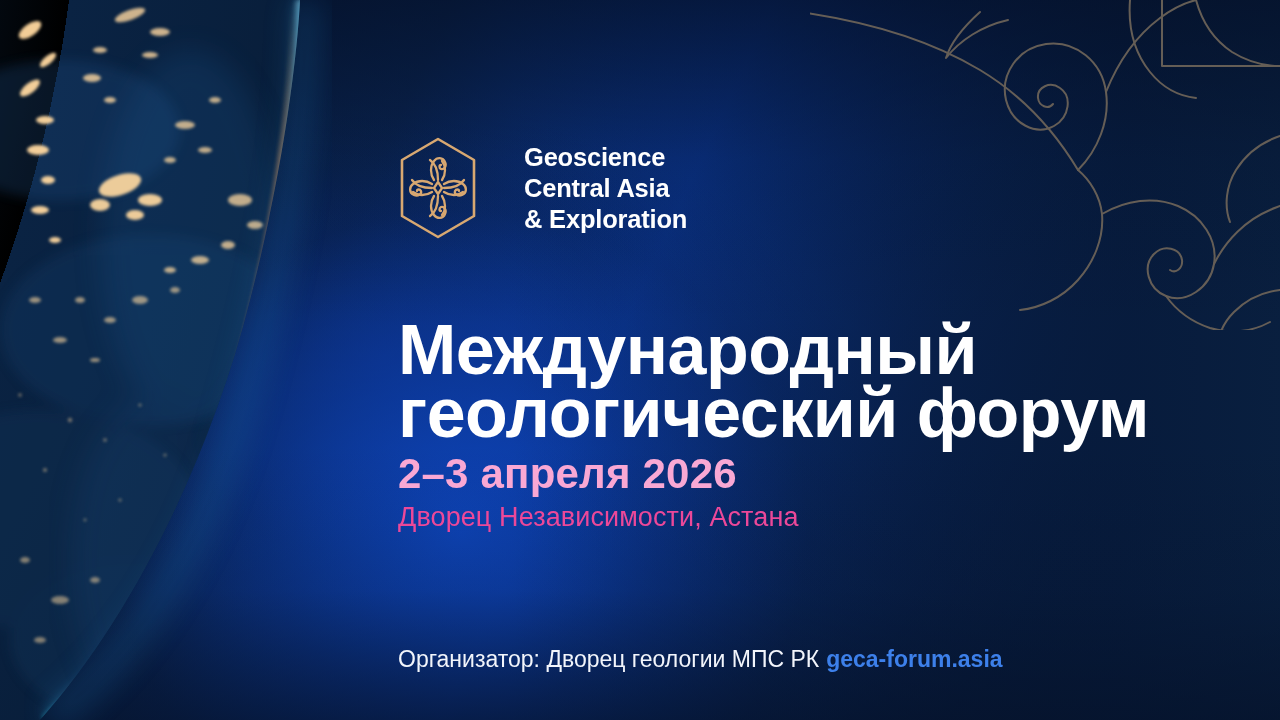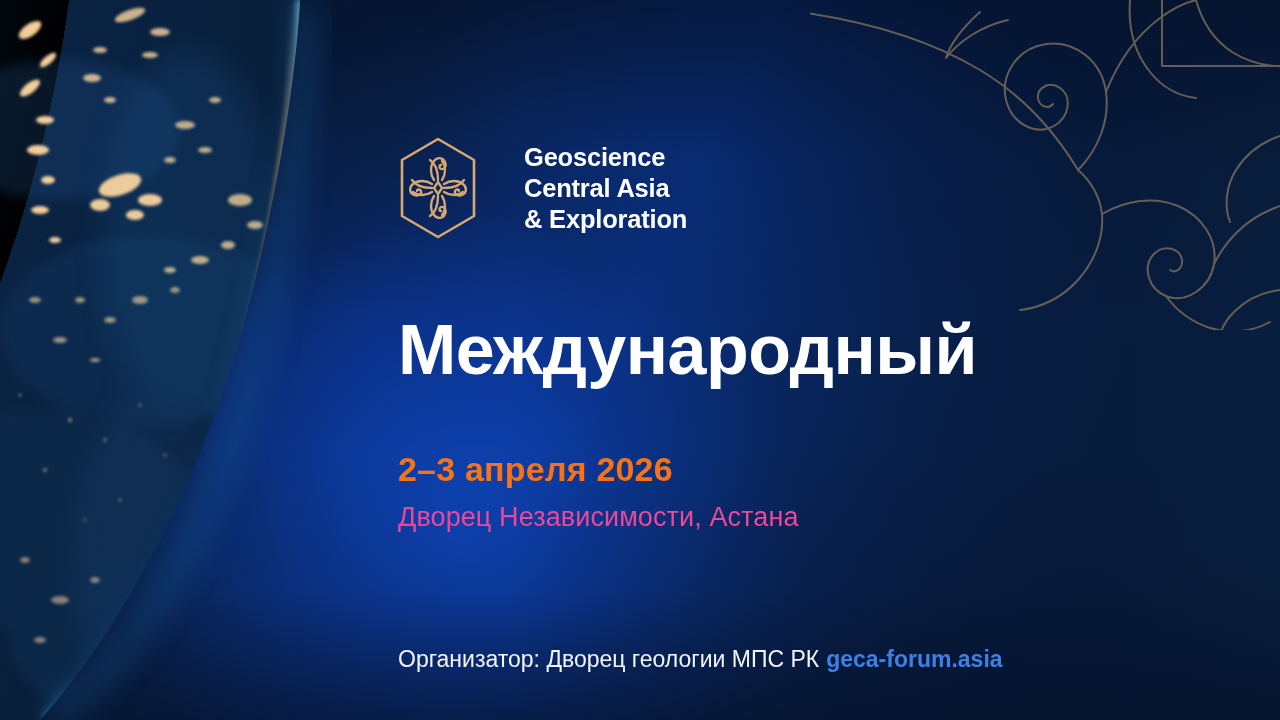--- a/index.html
+++ b/index.html
@@ -77,22 +77,22 @@
     font-size: 70px;
     font-weight: bold;
     line-height: 63px;
     letter-spacing: -0.5px;
     white-space: nowrap;
   }
   .headline span { display: block; }
 
   .date {
     position: absolute; left: 2px; top: 450px;
-    color: #f97316;
-    font-size: 34px;
+    color: #f9a8d4;
+    font-size: 42px;
     font-weight: bold;
     letter-spacing: 0.2px;
     white-space: nowrap;
   }
   .venue {
     position: absolute; left: 2px; top: 502px;
     color: #ec4899;
     font-size: 27px;
     font-weight: normal;
     letter-spacing: 0.1px;
@@ -316,20 +316,21 @@
       </div>
       <div class="logo-text">
         <span>Geoscience</span>
         <span>Central Asia</span>
         <span>&amp; Exploration</span>
       </div>
     </div>
 
     <h1 class="headline">
       <span>Международный</span>
+      <span>геологический форум</span>
     </h1>
 
     <div class="date">2–3 апреля 2026</div>
     <div class="venue">Дворец Независимости, Астана</div>
 
     <div class="footer">
       <span class="org">Организатор: Дворец геологии МПС РК</span><span class="site">geca-forum.asia</span>
     </div>
 
   </div>

